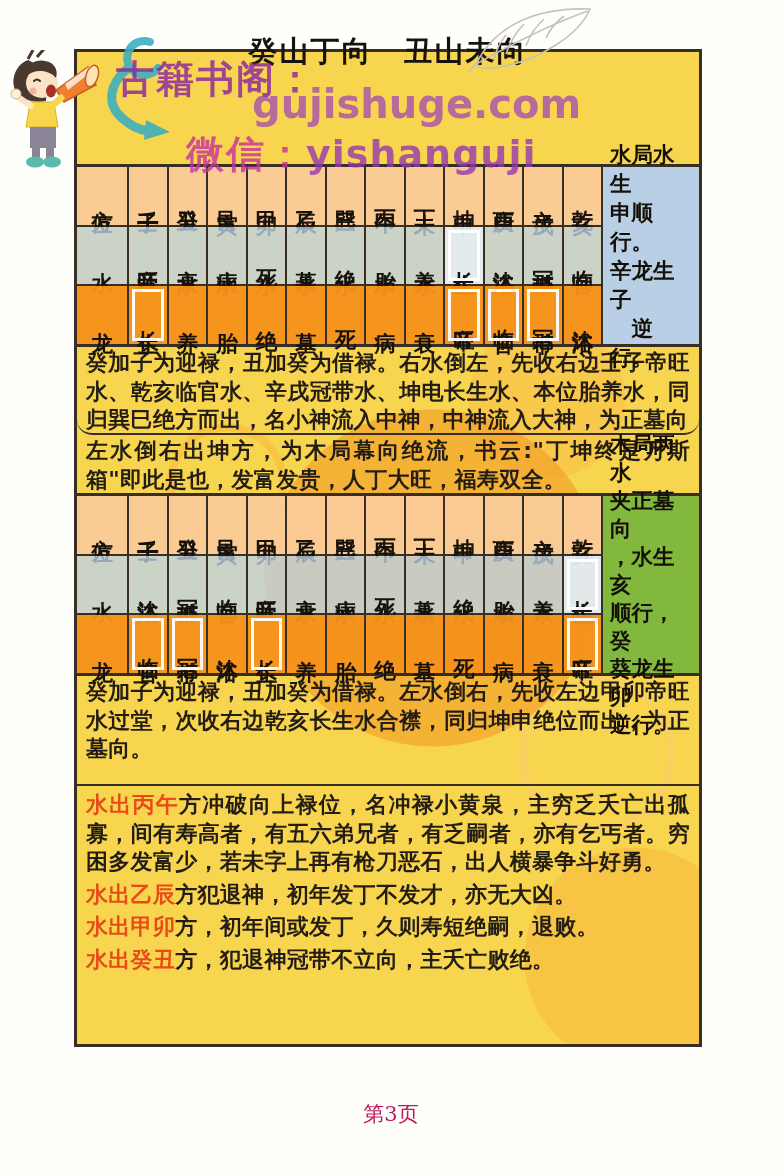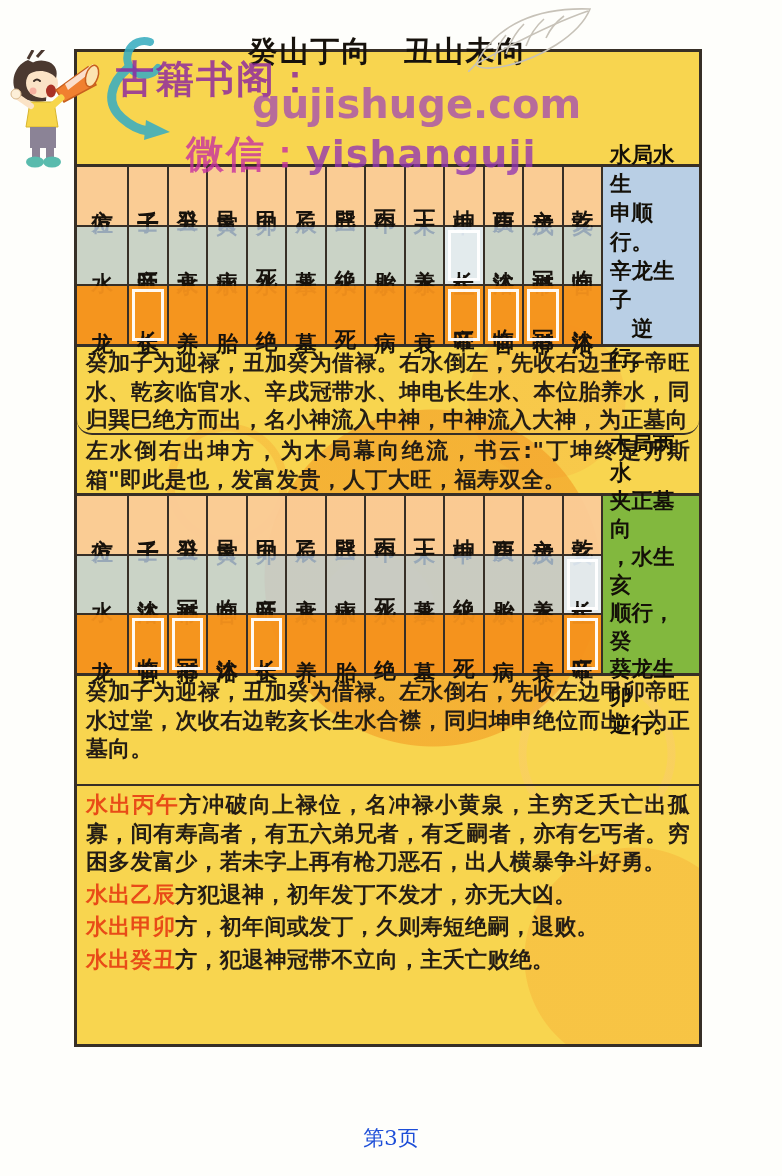--- a/index.html
+++ b/index.html
@@ -79,22 +79,22 @@
   .wm2{left:186px;top:100px;font-size:38px;margin-top:29px;}
   .wm2 .cn{color:rgba(199,48,160,.80);letter-spacing:2px;}
   .wm2 .en{color:rgba(146,53,178,.78);letter-spacing:1px;}
   
   .deco{position:absolute;z-index:4;pointer-events:none;}
   #mascot{left:8px;top:50px;}
   #swoosh{left:92px;top:36px;}
   #leaf{left:468px;top:2px;}
   
   .pageno{
-    position:absolute;left:0;right:0;top:1124px;text-align:center;z-index:2;
-    font-family:"DejaVu Serif",serif;font-size:21px;color:#1d4ed8;
+    position:absolute;left:0;right:0;top:1100px;text-align:center;z-index:2;
+    font-family:"DejaVu Serif",serif;font-size:21px;color:#be185d;
   }
 </style>
 </head>
 <body>
 
 <div class="box">
 
   <div class="sec s1">
     <div class="ttl">癸山丁向　丑山未向</div>
   </div>

